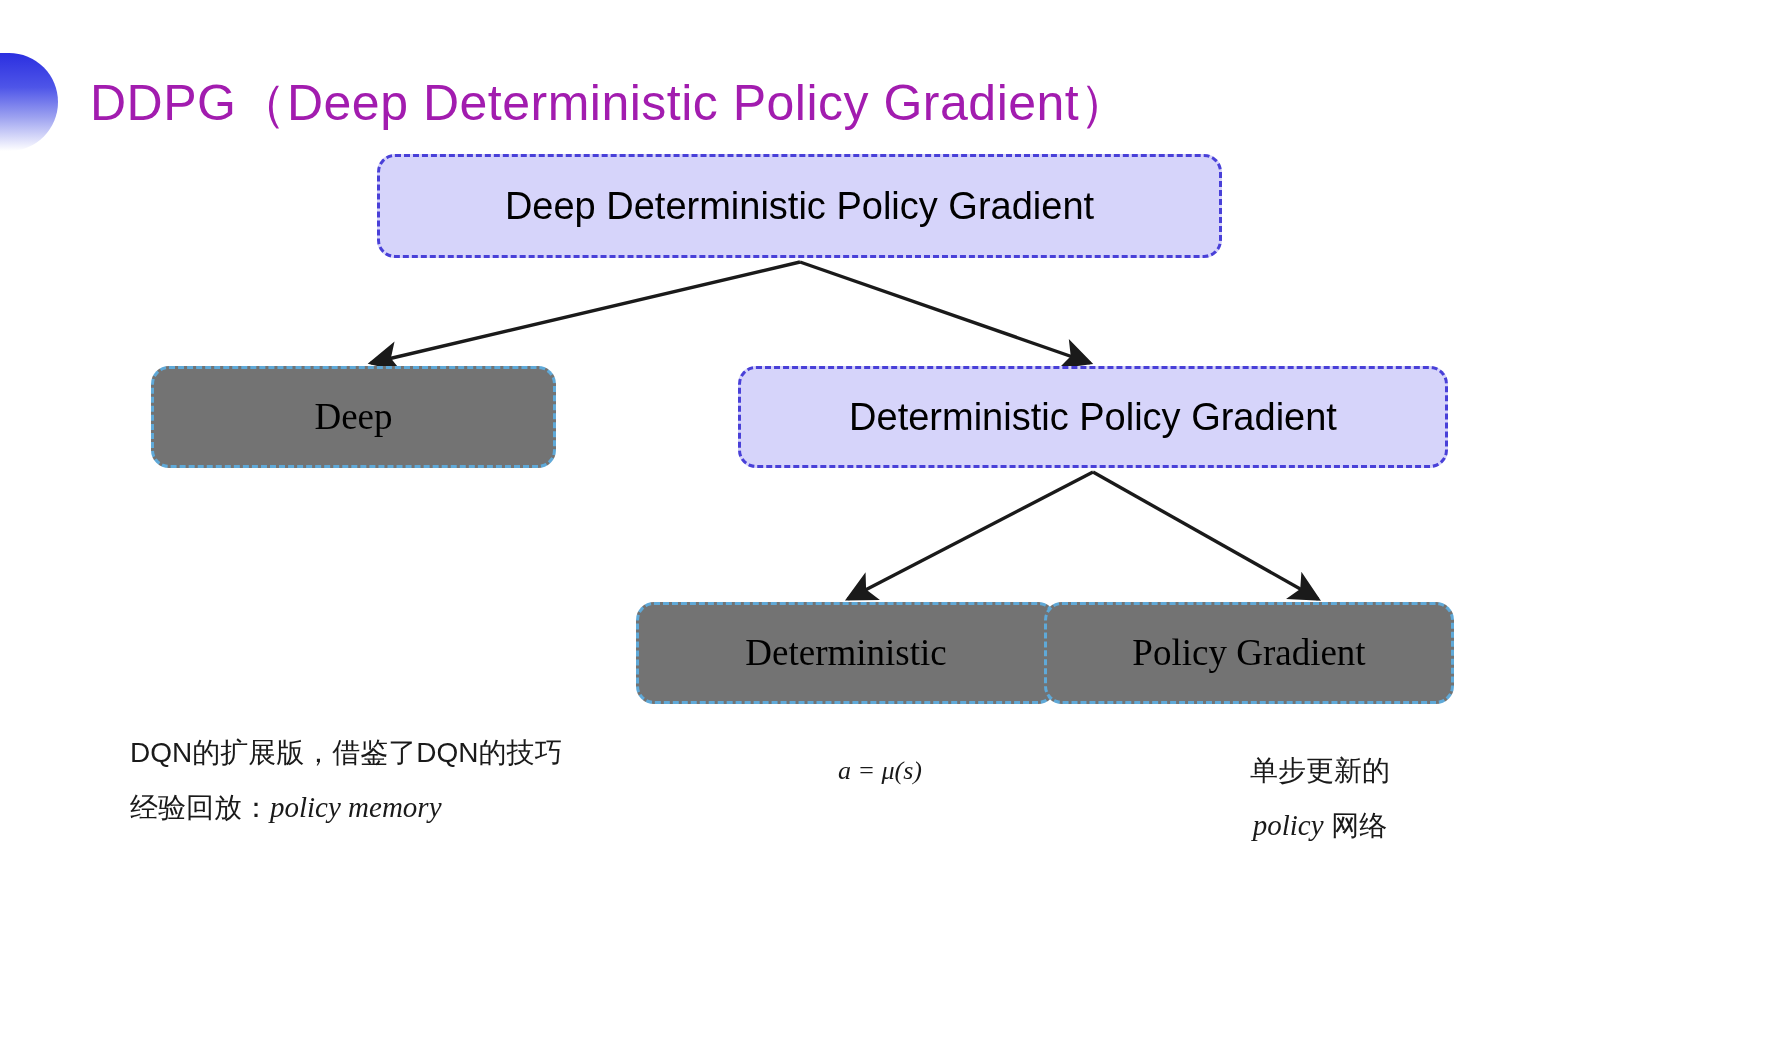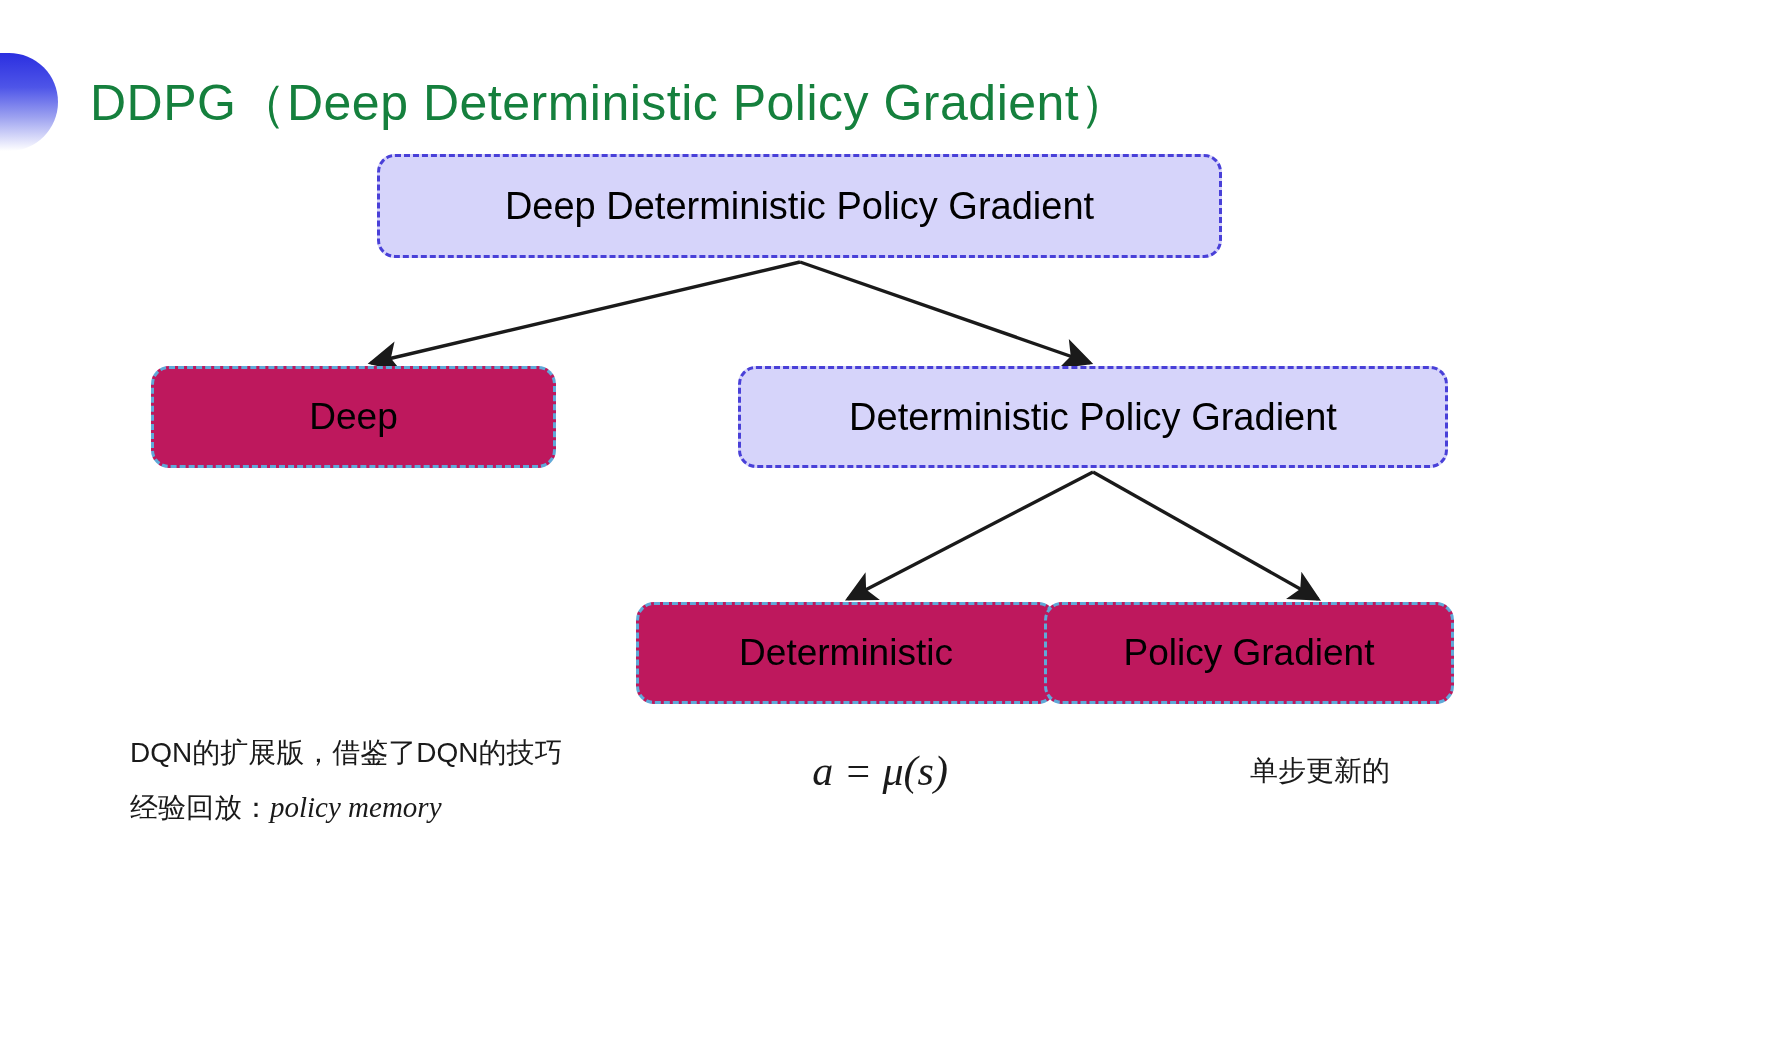--- a/index.html
+++ b/index.html
@@ -27,43 +27,44 @@
     height: 98px;
     border-radius: 0 100px 100px 0;
     background: linear-gradient(to bottom, #2b2fe0 0%, #4e55e8 35%, #9ba0f0 65%, #ffffff 100%);
   }
   #title-text {
     position: absolute;
     left: 90px;
     top: 66px;
     font-size: 50px;
     line-height: 74px;
-    color: #15803d;
+    color: #a21caf;
     letter-spacing: 0.5px;
     white-space: nowrap;
   }
 
   
   .node {
     position: absolute;
     box-sizing: border-box;
     display: flex;
     align-items: center;
     justify-content: center;
     border-radius: 18px;
     text-align: right;
     color: #000000;
   }
   .node-purple {
     background: #d6d4fa;
     border: 3px dashed #4940d8;
   }
   .node-blue {
-    background: #be185d;
+    background: #737373;
     border: 3px dashed #5fa9d8;
+    font-family: Liberation Serif, serif;
   }
   .node-label {
     font-size: 37px;
     line-height: 44px;
     white-space: nowrap;
   }
   .node-label.big {
     font-size: 38px;
   }
 
@@ -97,21 +98,21 @@
 
   .caption-line { display: block; }
   .mono-italic {
     font-family: "Liberation Serif", serif;
     font-style: italic;
     font-size: 29px;
   }
   .formula {
     font-family: "Liberation Serif", serif;
     font-style: italic;
-    font-size: 42px;
+    font-size: 26px;
   }
 </style>
 </head>
 <body>
 
 <div id="slide">
 
   <div id="title-deco"></div>
   <div id="title-text">DDPG（Deep Deterministic Policy Gradient）</div>
 
@@ -153,15 +154,16 @@
     <span class="caption-line">DQN的扩展版，借鉴了DQN的技巧</span>
     <span class="caption-line"><span>经验回放：</span><span class="mono-italic">policy memory</span></span>
   </div>
 
   <div class="caption" id="caption-mid">
     <span class="caption-line formula">a = μ(s)</span>
   </div>
 
   <div class="caption" id="caption-right">
     <span class="caption-line">单步更新的</span>
+    <span class="caption-line"><span class="mono-italic">policy</span><span> 网络</span></span>
   </div>
 
 </div>
 
 </body></html>

